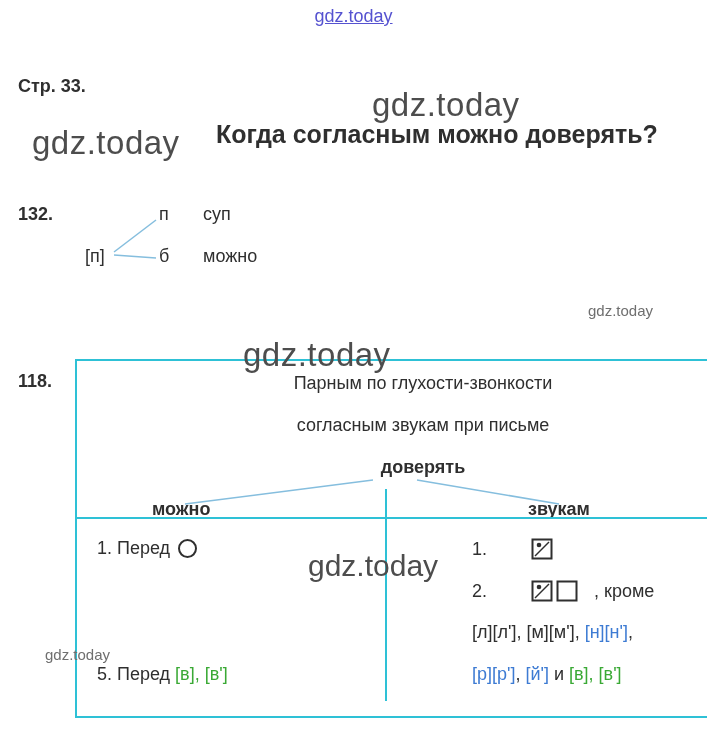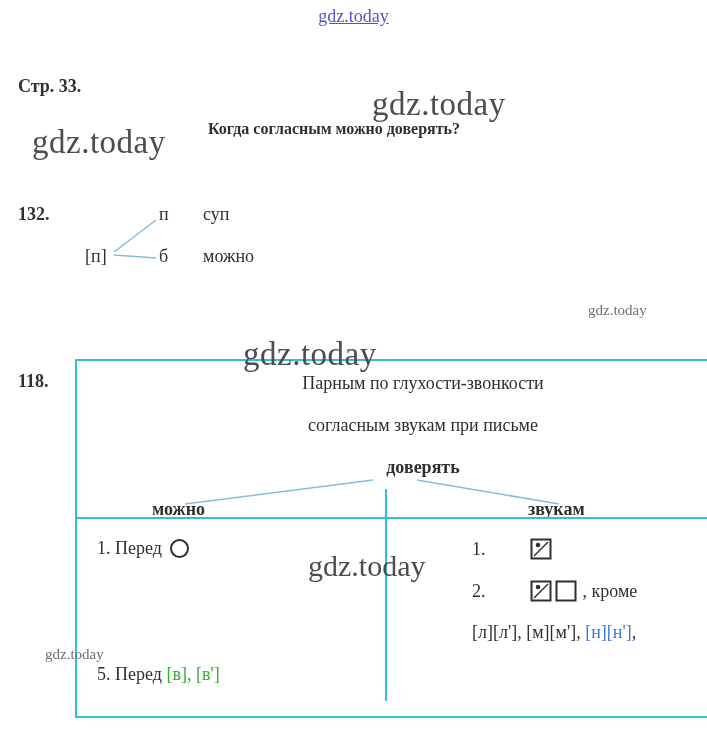--- a/index.html
+++ b/index.html
@@ -3,21 +3,21 @@
 <meta charset="utf-8">
 <style>
   :root{
     --accent-cyan:#2ec1d6; --green:#3aa935; --blue:#3d7bd3; --link-purple:#5552d0;
     --watermark-gray:#4d4d4d; --watermark-light:#6f6f6f; --text:#2f2f2f;
     --line-blue:#85bede; --bullet-blue:#2f6fd0;
   }
   *{margin:0;padding:0;box-sizing:border-box}
   html,body{background:#fff}
   .page{position:relative;width:707px;height:737px;background:#fff;overflow:hidden;
-        font-family:Liberation Serif, serif;color:var(--text);font-size:18px}
+        font-family:Liberation Sans, sans-serif;color:var(--text);font-size:18px}
   .abs{position:absolute;white-space:nowrap}
   .b{font-weight:bold}
   .wm{color:var(--watermark-gray);font-size:33px;letter-spacing:.5px;z-index:3}
   .wm-sm{color:var(--watermark-light);font-size:15px;z-index:3}
   .wm-top{color:var(--link-purple);font-size:18px;text-decoration:underline}
   .g{color:var(--green)}
   .bl{color:var(--blue)}
   .box{position:absolute;left:75px;top:359px;width:696px;height:359px;
        border:2px solid var(--accent-cyan);z-index:1}
   .hline{position:absolute;left:0;top:156px;width:100%;height:2px;background:var(--accent-cyan)}
@@ -33,21 +33,21 @@
 <body>
 
 <div class="page">
 
   <a class="abs wm-top" style="left:50%;top:6px;transform:translateX(-50%)">gdz.today</a>
 
   <div class="abs b" style="left:18px;top:76px">Стр. 33.</div>
 
   <div class="abs wm" style="left:372px;top:86px">gdz.today</div>
 
-  <div class="abs b" style="left:208px;top:120px;font-size:16px">Когда согласным можно доверять?</div>
+  <div class="abs b" style="left:216px;top:120px;font-size:25px">Когда согласным можно доверять?</div>
 
   <div class="abs wm" style="left:32px;top:124px">gdz.today</div>
 
   <div class="abs b" style="left:18px;top:204px">132.</div>
 
   <div class="abs" style="left:85px;top:200px;width:230px;height:80px">
     <div class="abs" style="left:0;top:46px">[п]</div>
     <svg class="abs" style="left:28px;top:10px" width="44" height="50">
       <line x1="1" y1="42" x2="43" y2="10" stroke="var(--line-blue)" stroke-width="1.5"></line>
       <line x1="1" y1="45" x2="43" y2="48" stroke="var(--line-blue)" stroke-width="1.5"></line>
@@ -100,26 +100,29 @@
       </svg>
     </div>
 
     <div class="abs" style="left:395px;top:219px">
       <span>2.</span><svg class="sym" style="margin-left:44px" width="22" height="22">
         <rect x="1.5" y="1.5" width="19" height="19" fill="#ffffff" stroke="#2f2f2f" stroke-width="2"></rect>
         <line x1="18" y1="4" x2="4" y2="18" stroke="#2f2f2f" stroke-width="1.5"></line>
         <circle cx="8" cy="7" r="2.3" fill="#2f2f2f"></circle>
       </svg><svg class="sym" style="margin-left:3px" width="22" height="22">
         <rect x="1.5" y="1.5" width="19" height="19" fill="#ffffff" stroke="#2f2f2f" stroke-width="2"></rect>
-      </svg><span style="margin-left:6px">, кроме</span>
+      </svg><span style="margin-left:16px">, кроме</span>
     </div>
 
     <div class="abs" style="left:395px;top:261px">
       <span>[л][л'], [м][м'], </span><span class="bl">[н][н']</span><span>,</span>
     </div>
 
+    <div class="abs" style="left:395px;top:303px">
+      <span class="bl">[р][р']</span><span>, </span><span class="bl">[й']</span><span> и </span><span class="g">[в], [в']</span>
+    </div>
 
     <div class="abs" style="left:231px;top:188px;font-size:30px;color:var(--watermark-gray);z-index:5">gdz.today</div>
   </div>
 
   <div class="abs wm-sm" style="left:45px;top:646px">gdz.today</div>
 
 </div>
 
 </body></html>

